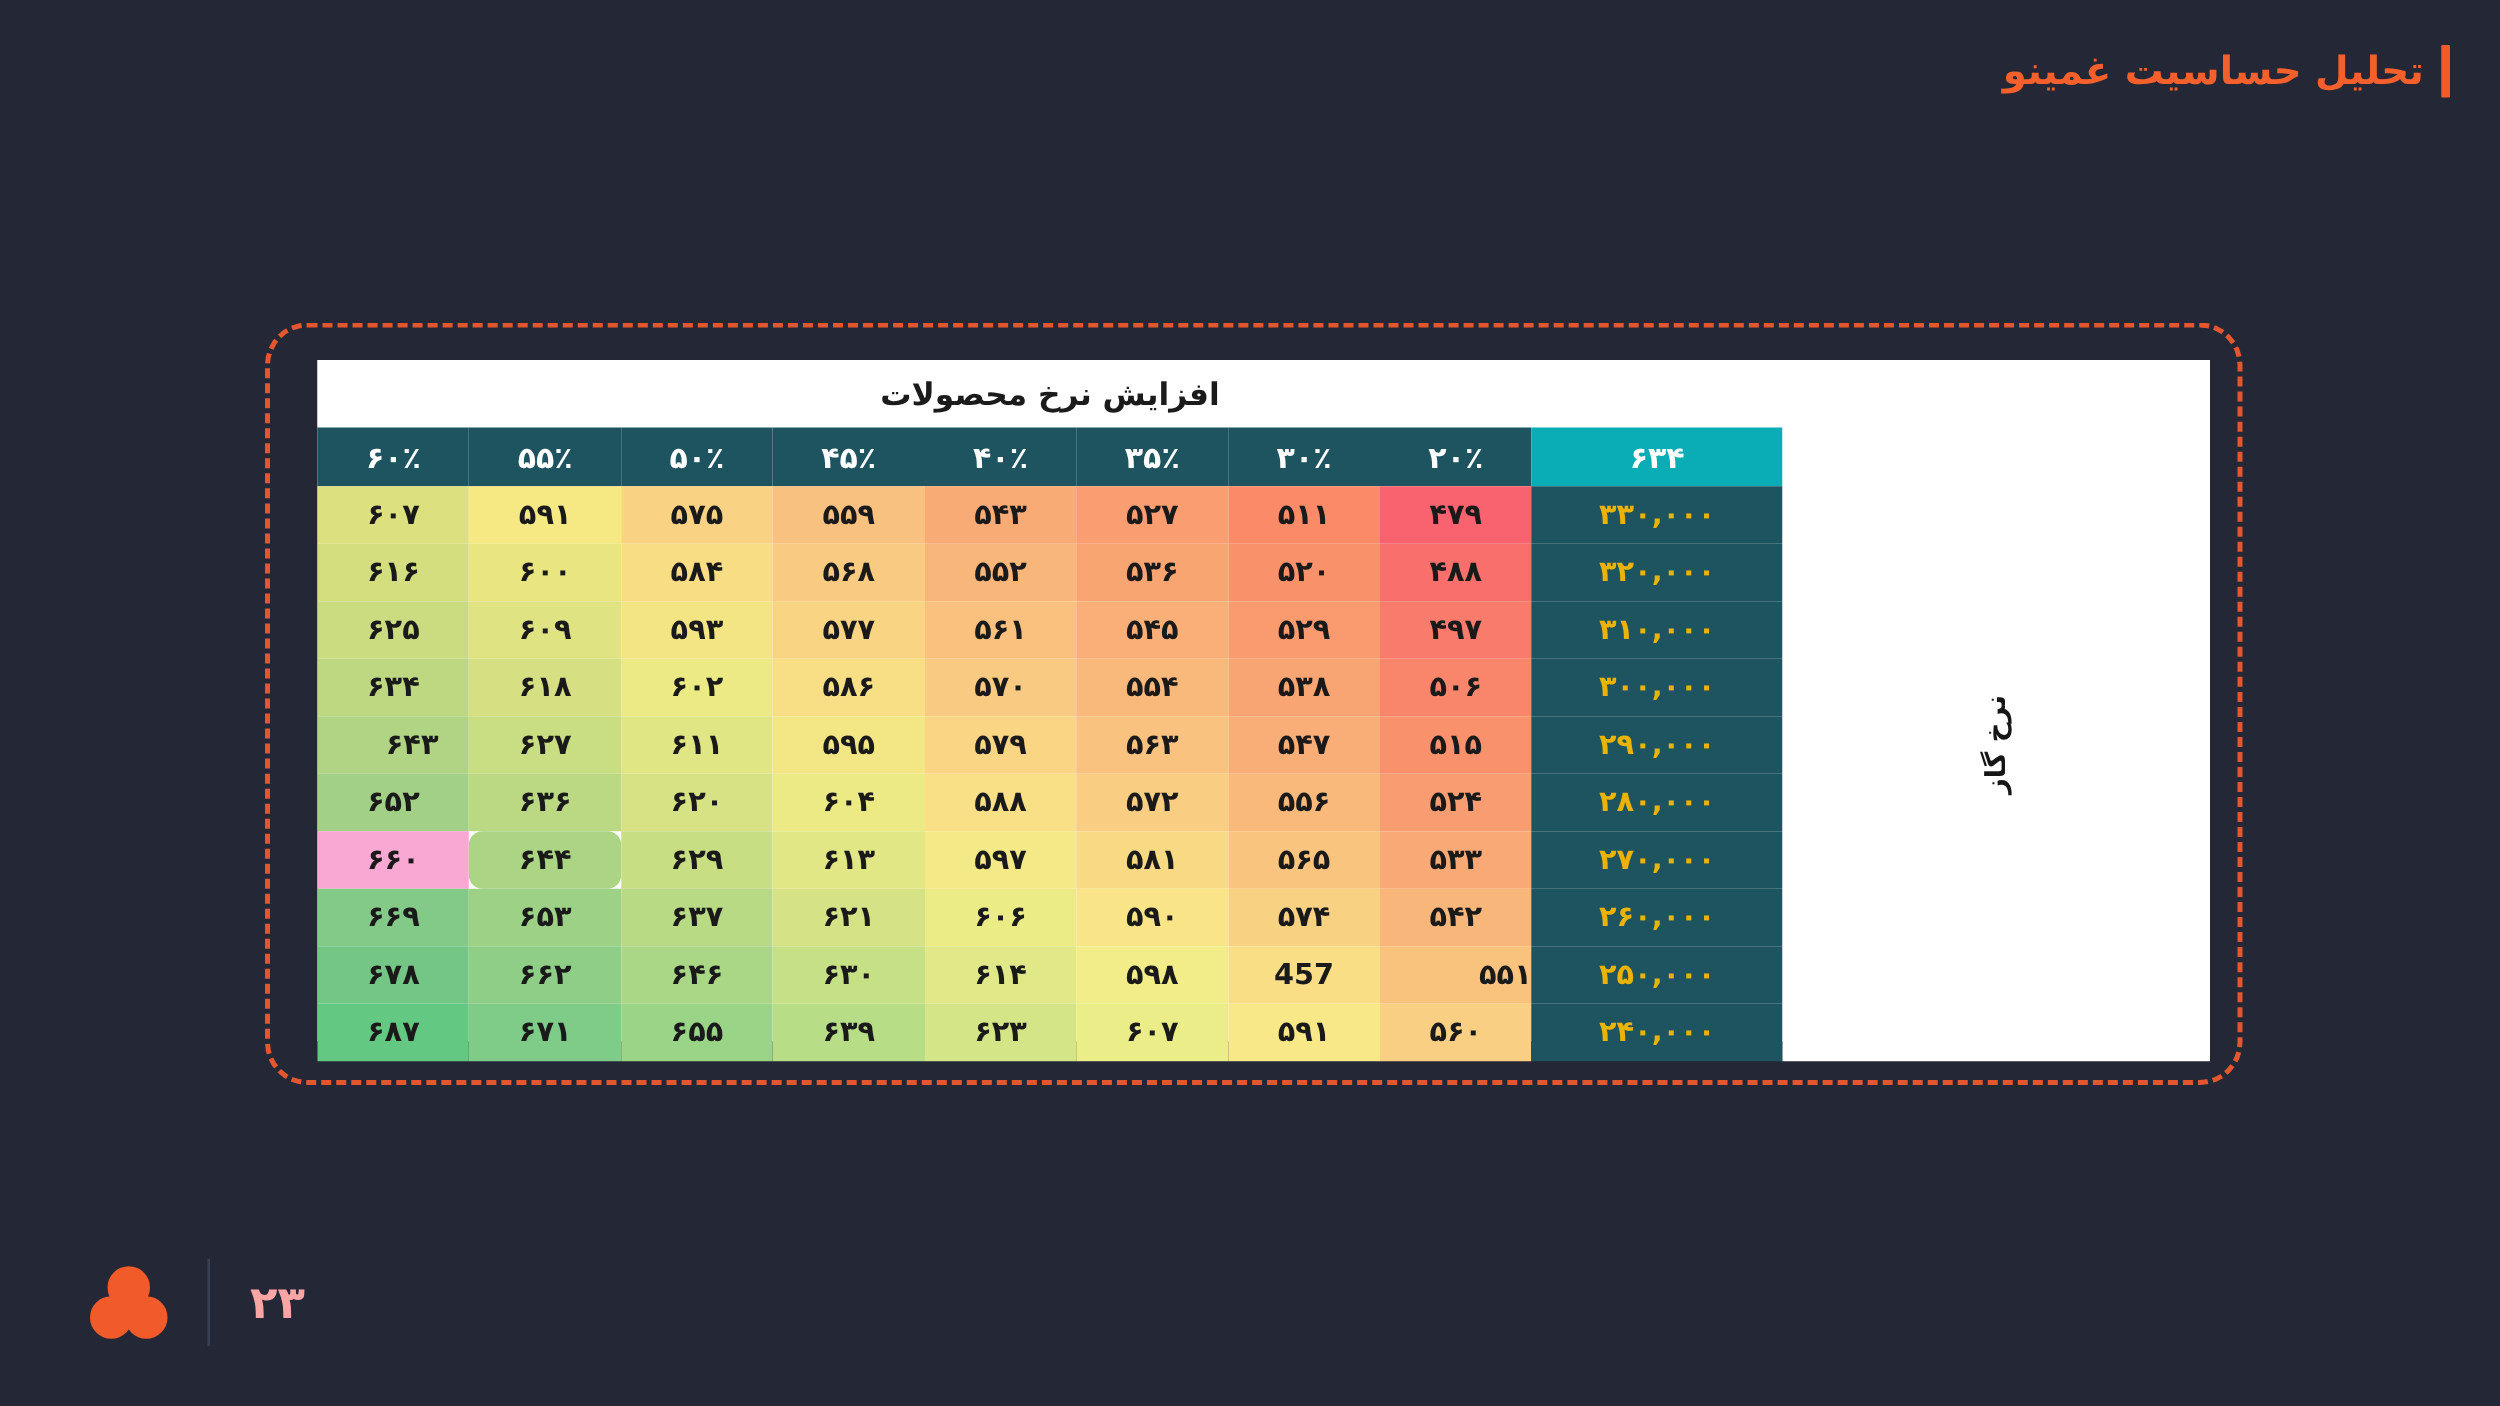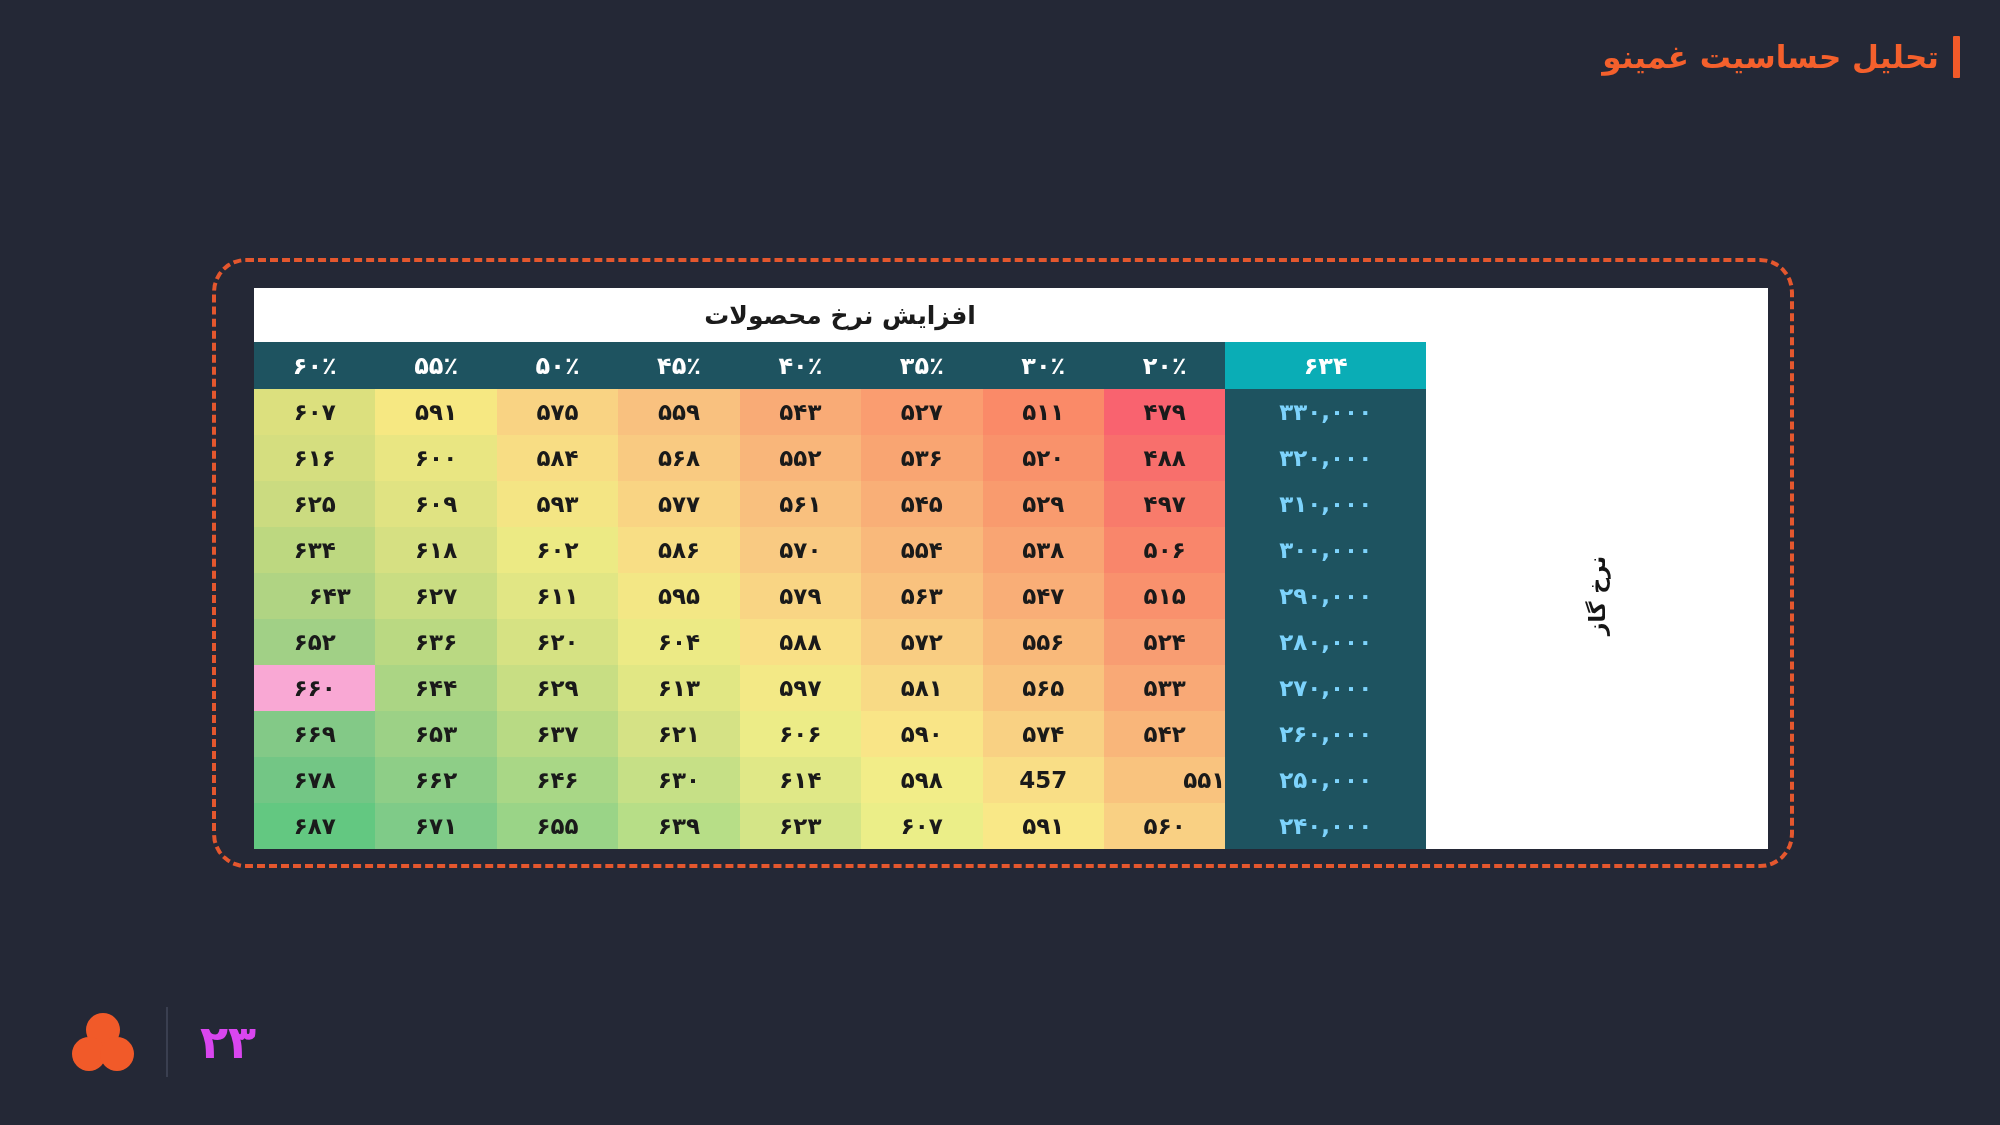--- a/index.html
+++ b/index.html
@@ -89,21 +89,21 @@
     font-weight:bold;
     height:47px;
     font-size:24px;
   }
   table.heat th.corner {
     background:#0aadb6;
     color:#ffffff;
   }
   table.heat td.rowlabel {
     background:#1e5360;
-    color:#7dd3fc;
+    color:#eab308;
     font-weight:bold;
     font-size:23px;
   }
   table.heat td.cell {
     color:#1a1a1a;
     font-weight:600;
   }
   col.pct { width:103.5px; }
   col.lbl { width:171px; }
 
@@ -111,21 +111,21 @@
   .footer {
     position:absolute; left:72px; bottom:48px;
     display:flex; align-items:center; gap:32px;
   }
   .logo { position:relative; width:62px; height:58px; }
   .logo .dot { position:absolute; width:34px; height:34px; border-radius:50%; background:#f15a29; }
   .logo .dot.top { left:14px; top:0; }
   .logo .dot.bl  { left:0px;  top:24px; }
   .logo .dot.br  { left:28px; top:24px; }
   .footer-divider { width:2px; height:70px; background:#3a3f50; }
-  .page-num { color:#d946ef; font-size:46px; font-weight:600; }
+  .page-num { color:#fca5a5; font-size:36px; font-weight:600; }
 </style>
 </head>
 <body>
 
 <div class="slide">
 
   <div class="header">
     <div class="header-bar"></div>
     <div class="header-title">تحلیل حساسیت غمینو</div>
   </div>
@@ -226,21 +226,21 @@
                 <td class="cell" style="background: rgb(214, 226, 131);">۶۲۰</td>
                 <td class="cell" style="background: rgb(236, 234, 133);">۶۰۴</td>
                 <td class="cell" style="background: rgb(249, 224, 134);">۵۸۸</td>
                 <td class="cell" style="background: rgb(249, 205, 130);">۵۷۲</td>
                 <td class="cell" style="background: rgb(249, 185, 122);">۵۵۶</td>
                 <td class="cell" style="background: rgb(248, 157, 114);">۵۲۴</td>
                 <td class="rowlabel">۲۸۰,۰۰۰</td>
               </tr>
               <tr>
                 <td class="cell" style="background: #f9a8d4;">۶۶۰</td>
-                <td class="cell" style="background: rgb(171, 213, 132);">۶۴۴</td>
+                <td class="cell" style="background: rgb(171, 213, 132); border-radius: 11px;">۶۴۴</td>
                 <td class="cell" style="background: rgb(200, 222, 131);">۶۲۹</td>
                 <td class="cell" style="background: rgb(225, 231, 132);">۶۱۳</td>
                 <td class="cell" style="background: rgb(243, 233, 134);">۵۹۷</td>
                 <td class="cell" style="background: rgb(248, 218, 133);">۵۸۱</td>
                 <td class="cell" style="background: rgb(249, 196, 126);">۵۶۵</td>
                 <td class="cell" style="background: rgb(249, 169, 118);">۵۳۳</td>
                 <td class="rowlabel">۲۷۰,۰۰۰</td>
               </tr>
               <tr>
                 <td class="cell" style="background: rgb(131, 201, 135);">۶۶۹</td>

